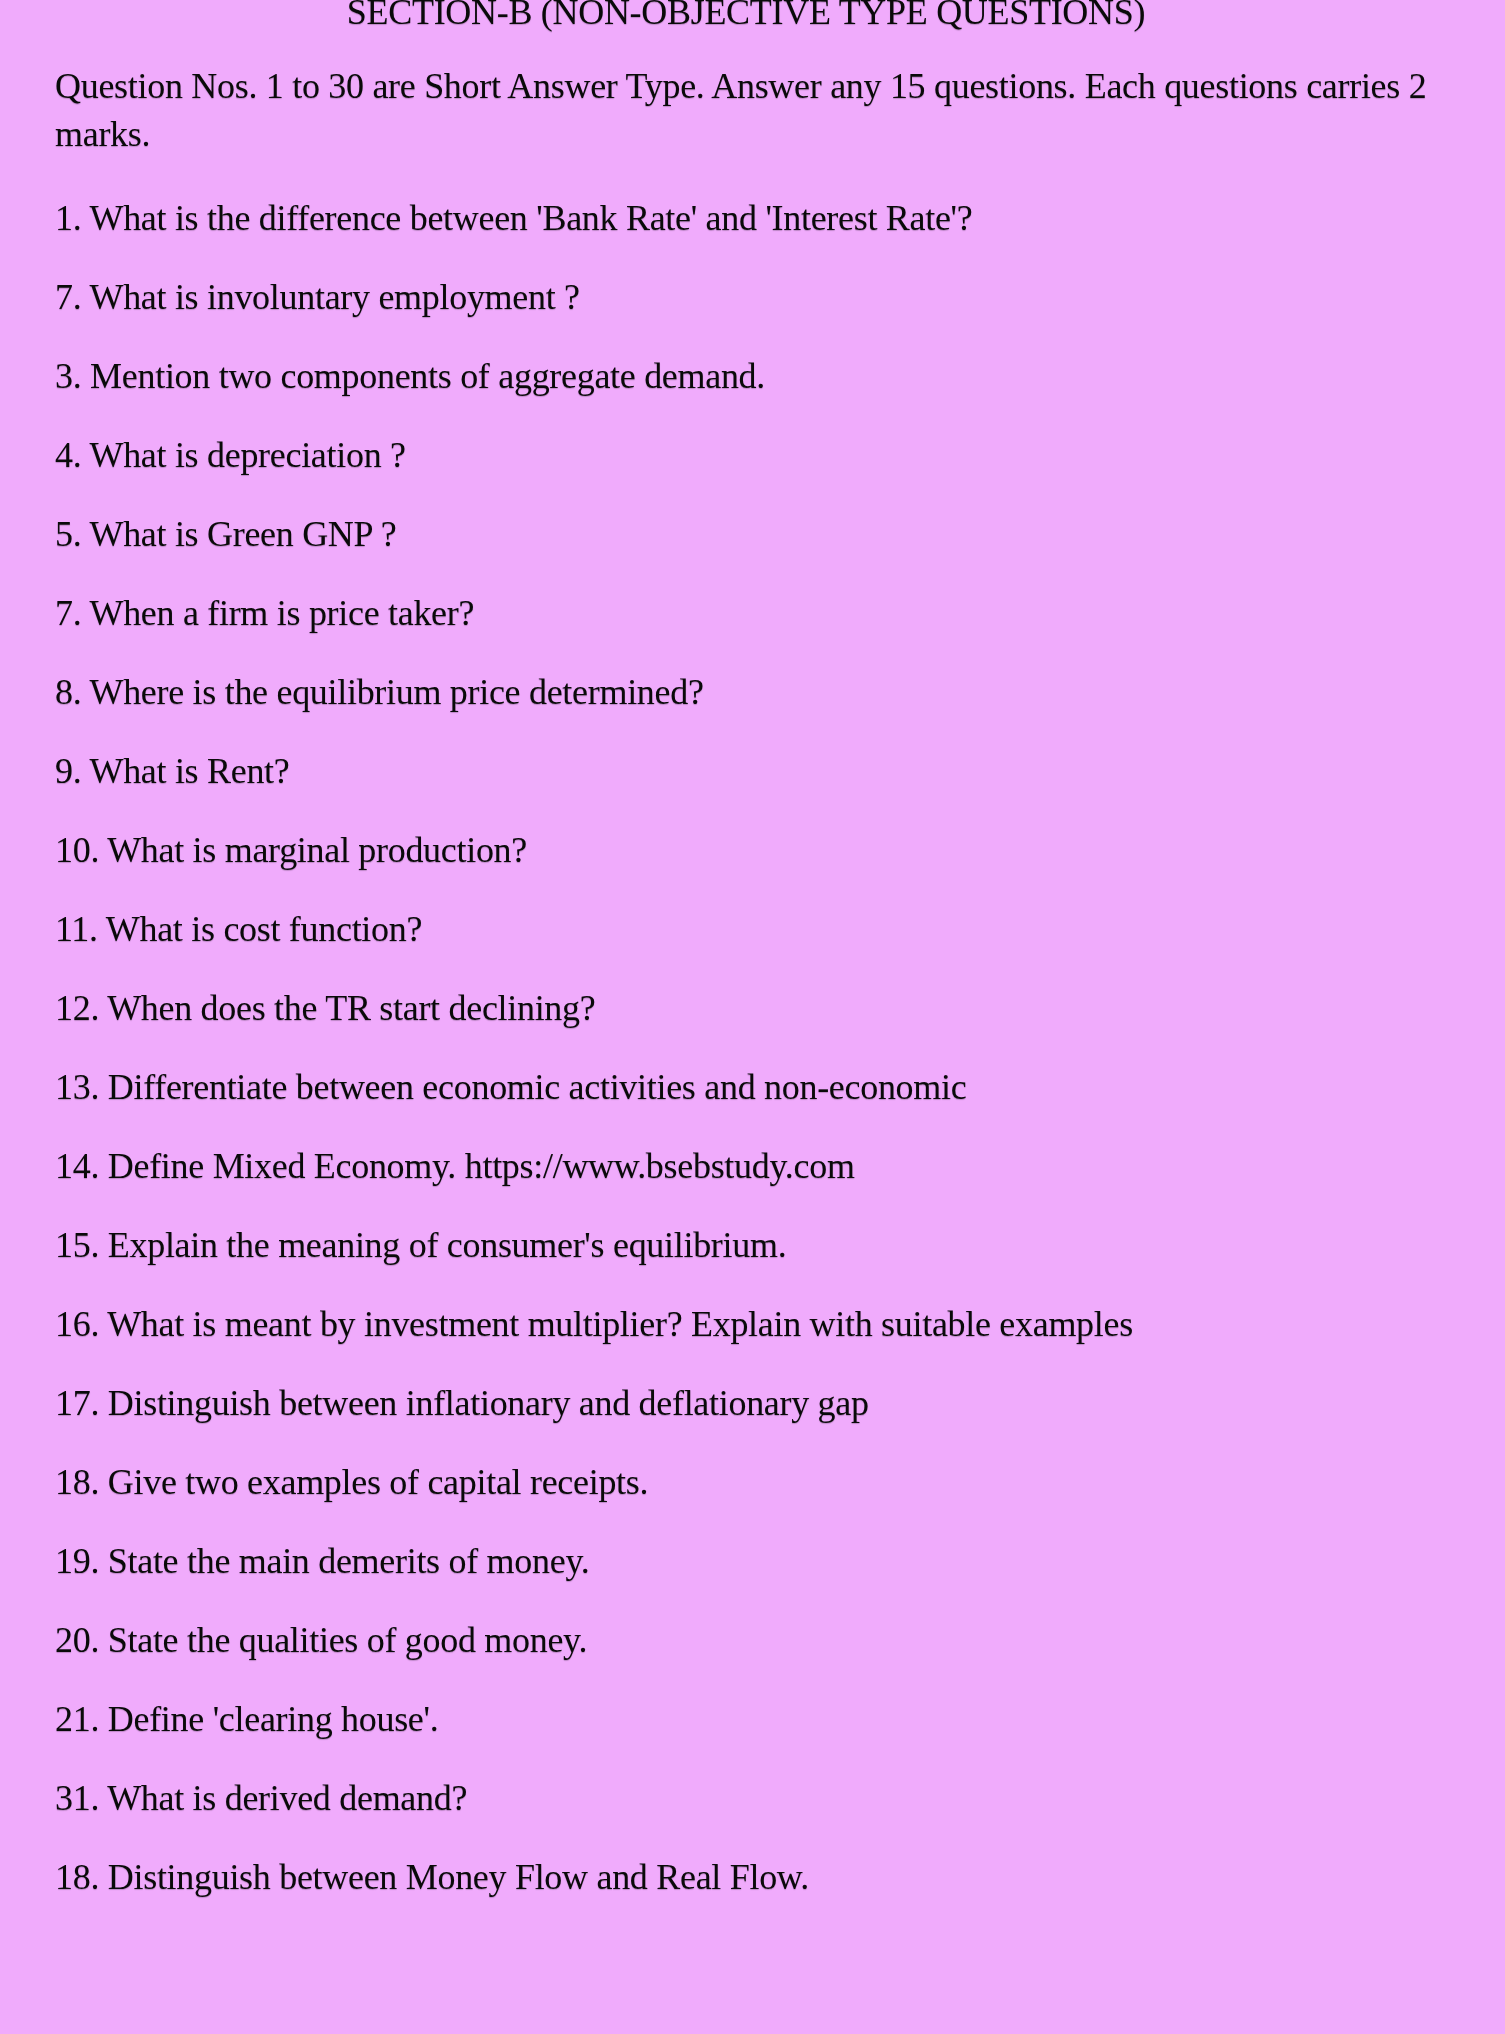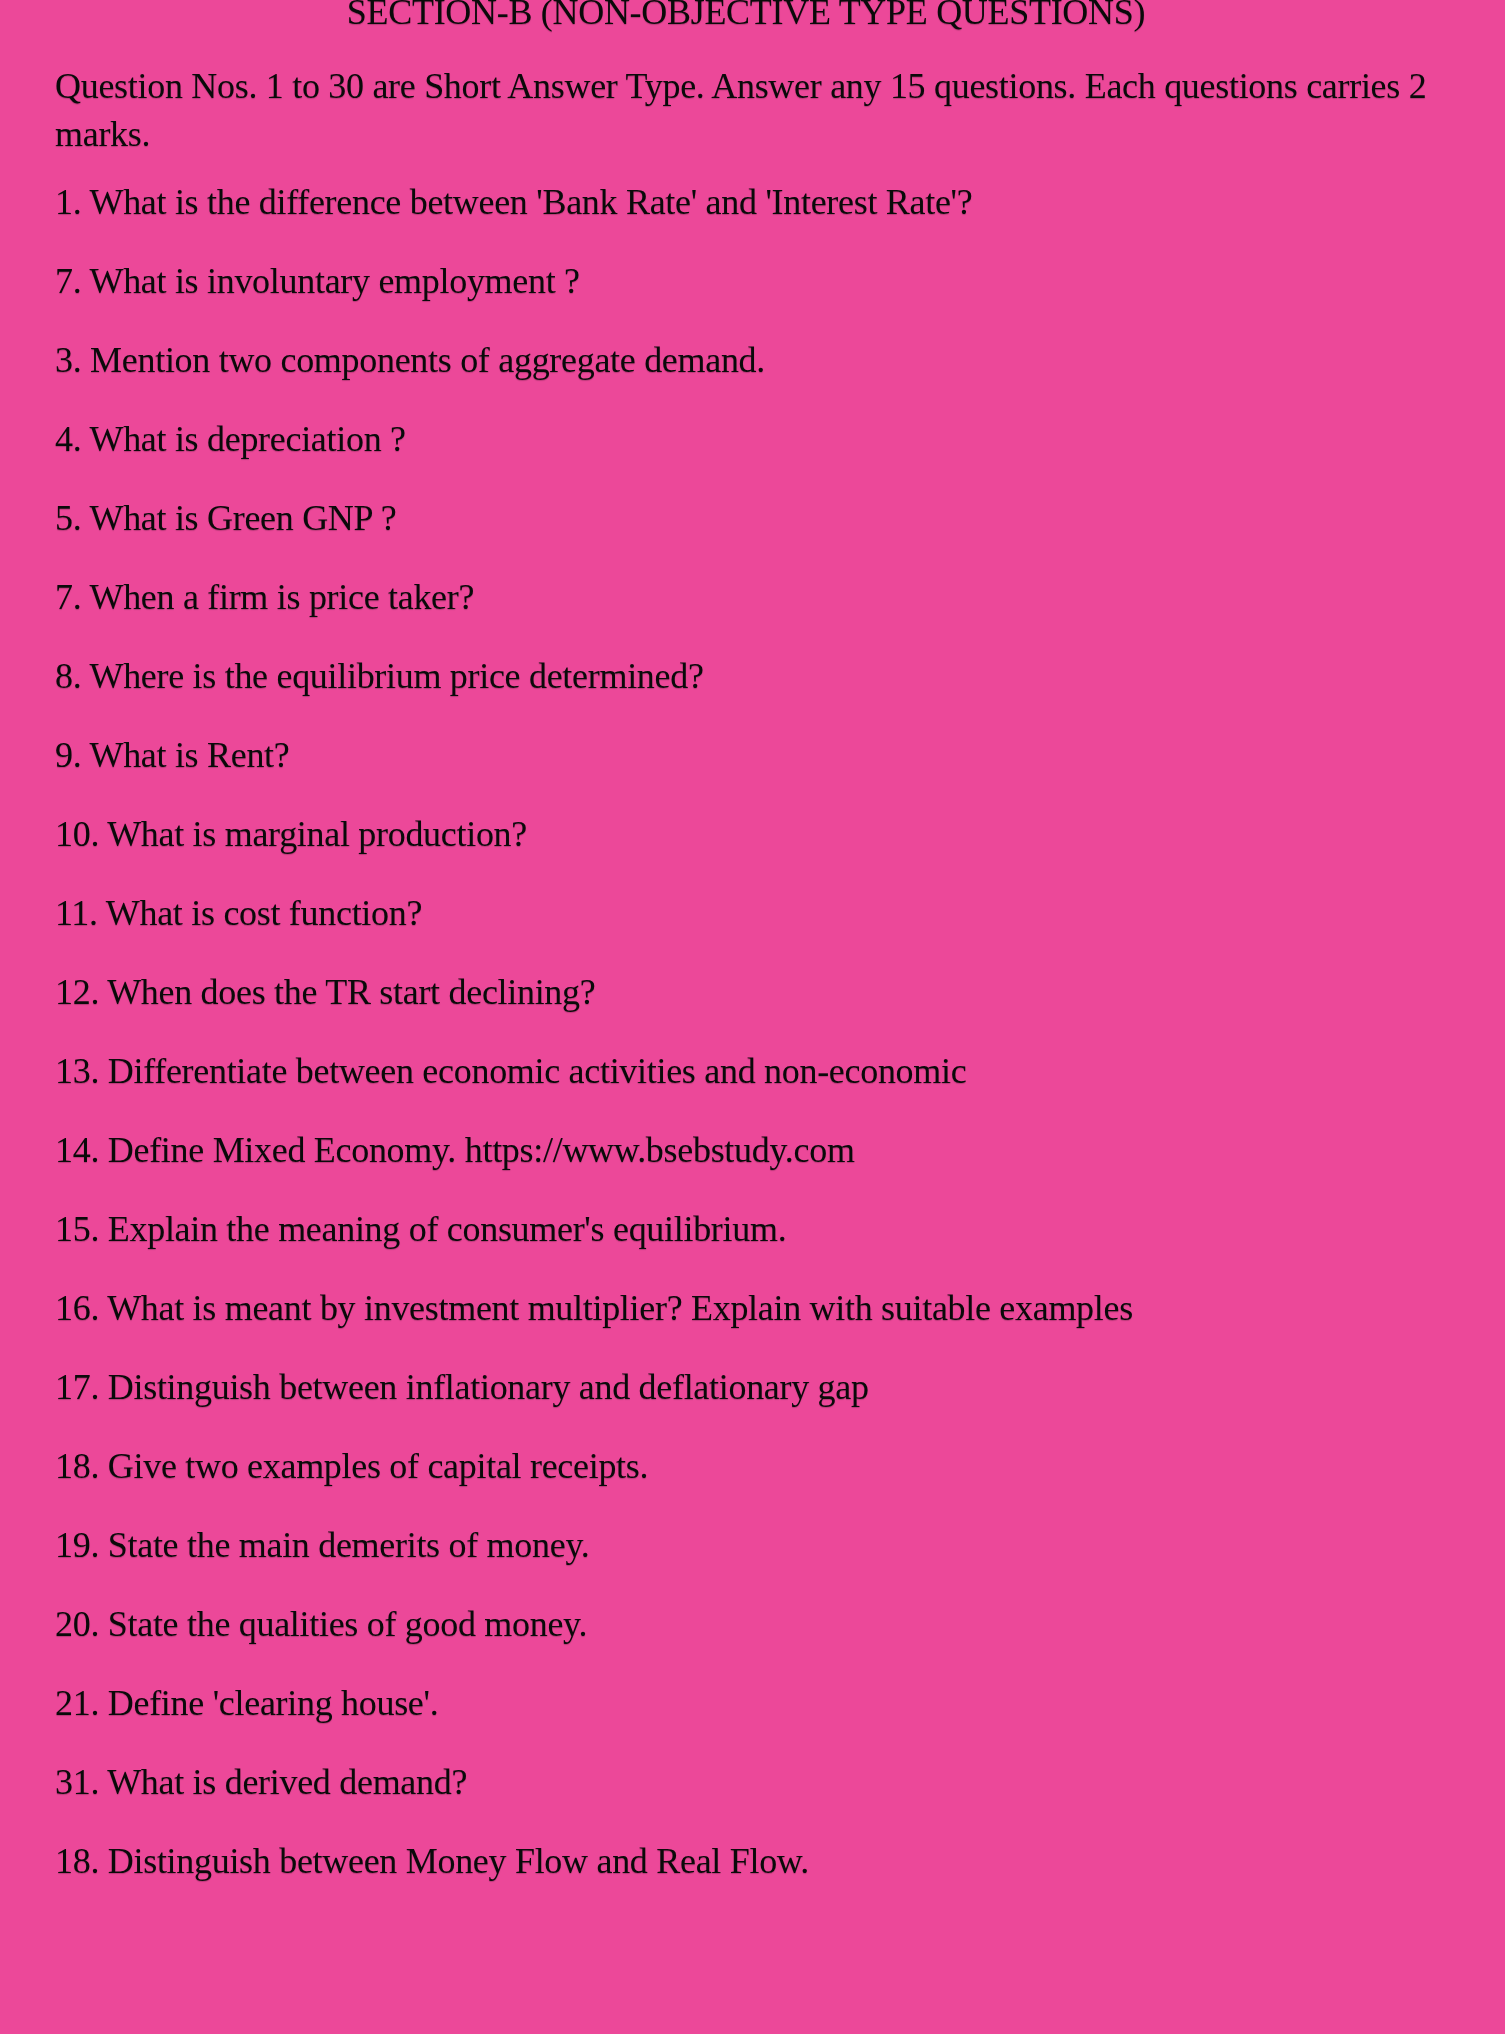--- a/index.html
+++ b/index.html
@@ -13,42 +13,42 @@
     overflow: hidden;
     font-family: "Liberation Serif", "DejaVu Serif", serif;
     color: #0a0a0a;
   }
   .page {
     box-sizing: border-box;
     width: 1505px;
     height: 2034px;
     padding: 0 68px 0 55px;
     overflow: hidden;
-    background: #ec4899;
+    background: #f0abfc;
   }
   
   .scan-text {
     text-shadow: 0 1px 1px rgba(0,0,0,0.22);
     letter-spacing: -0.3px;
   }
   .section-title {
     margin: -8px 0 0 0;
     font-size: 36px;
     font-weight: normal;
     line-height: 40px;
     text-align: center;
     white-space: nowrap;
   }
   .instructions {
     margin: 30px 0 0 0;
     font-size: 36px;
     line-height: 48px;
   }
   .question-list {
-    margin-top: 20px;
+    margin-top: 36px;
   }
   .question {
     font-size: 36px;
     line-height: 48px;
     margin: 0 0 31px 0;
   }
 </style>
 </head>
 <body>
 

